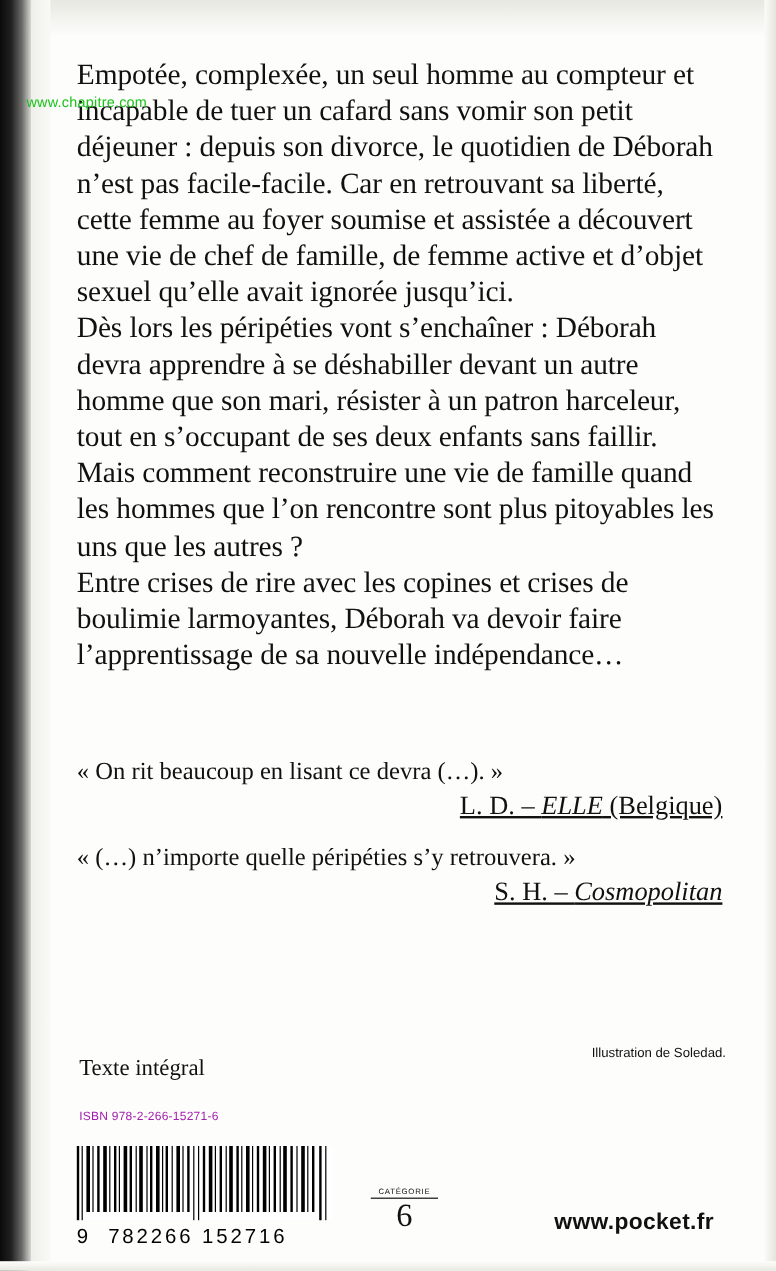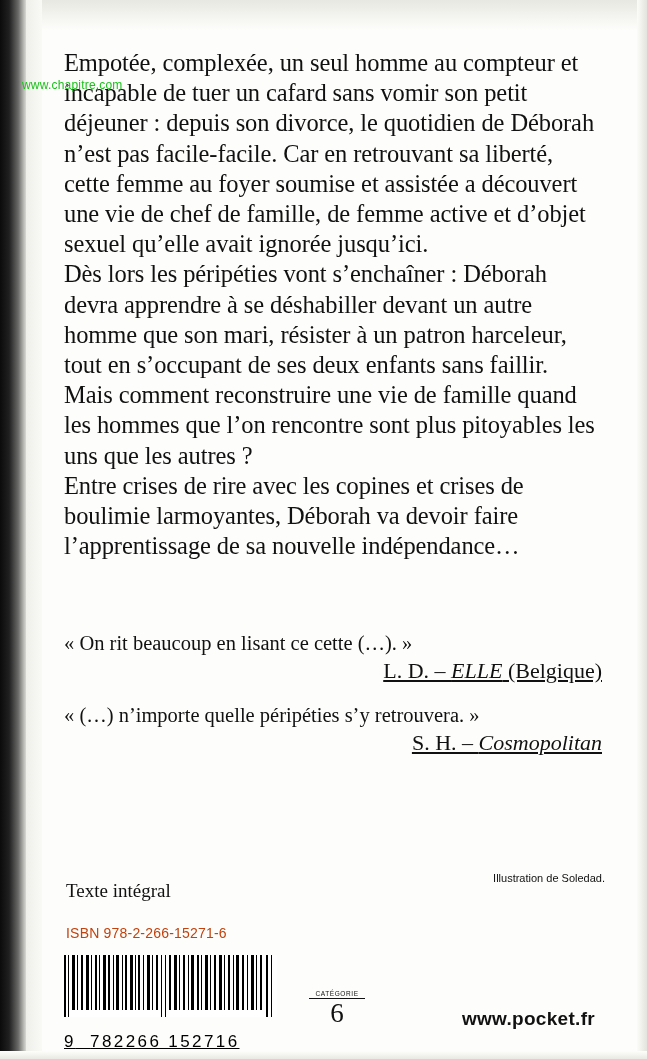--- a/index.html
+++ b/index.html
@@ -105,22 +105,22 @@
     top: 880px;
     font-size: 19px;
     color: #111111;
   }
 
   .isbn {
     position: absolute;
     left: 66px;
     top: 925px;
     font-family: "Liberation Sans", sans-serif;
-    font-size: 14px;
-    color: #c2410c;
+    font-size: 10px;
+    color: #a21caf;
     letter-spacing: 0.2px;
   }
 
   .illustration-credit {
     position: absolute;
     right: 42px;
     top: 872px;
     font-family: "Liberation Sans", sans-serif;
     font-size: 11px;
     color: #111111;
@@ -136,24 +136,23 @@
   .barcode {
     height: 62px;
     width: 215px;
     display: block;
   }
   .barcode-digits {
     font-family: "Liberation Sans", sans-serif;
     font-size: 17px;
     letter-spacing: 2.4px;
     color: #000;
-    margin-top: 15px;
+    margin-top: 4px;
     padding-left: 2px;
     white-space: nowrap;
-    text-decoration: underline;
   }
 
   .categorie {
     position: absolute;
     left: 305px;
     top: 990px;
     text-align: center;
     width: 64px;
   }
   .categorie-label {
@@ -199,21 +198,21 @@
   <div class="watermark">www.chapitre.com</div>
 
   <div class="blurb">
     <p>Empotée, complexée, un seul homme au compteur et incapable de tuer un cafard sans vomir son petit déjeuner : depuis son divorce, le quotidien de Déborah n’est pas facile-facile. Car en retrouvant sa liberté, cette femme au foyer soumise et assistée a découvert une vie de chef de famille, de femme active et d’objet sexuel qu’elle avait ignorée jusqu’ici.</p>
     <p>Dès lors les péripéties vont s’enchaîner : Déborah devra apprendre à se déshabiller devant un autre homme que son mari, résister à un patron harceleur, tout en s’occupant de ses deux enfants sans faillir. Mais comment reconstruire une vie de famille quand les hommes que l’on rencontre sont plus pitoyables les uns que les autres ?</p>
     <p>Entre crises de rire avec les copines et crises de boulimie larmoyantes, Déborah va devoir faire l’apprentissage de sa nouvelle indépendance…</p>
   </div>
 
   <div class="quotes">
     <div class="quote-block">
-      <div class="quote-text">« On rit beaucoup en lisant ce cette (…). »</div>
+      <div class="quote-text">« On rit beaucoup en lisant ce devra (…). »</div>
       <div class="quote-attrib"><span>L. D. – </span><span class="src-italic">ELLE</span><span> (Belgique)</span></div>
     </div>
     <div class="quote-block">
       <div class="quote-text">« (…) n’importe quelle péripéties s’y retrouvera. »</div>
       <div class="quote-attrib"><span>S. H. – </span><span class="src-italic">Cosmopolitan</span><span></span></div>
     </div>
   </div>
 
   <div class="texte-integral">Texte intégral</div>
 

